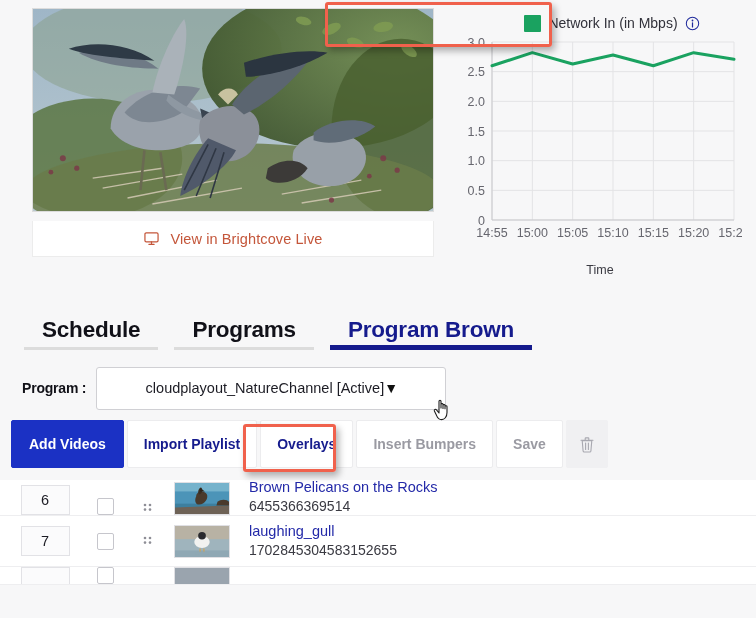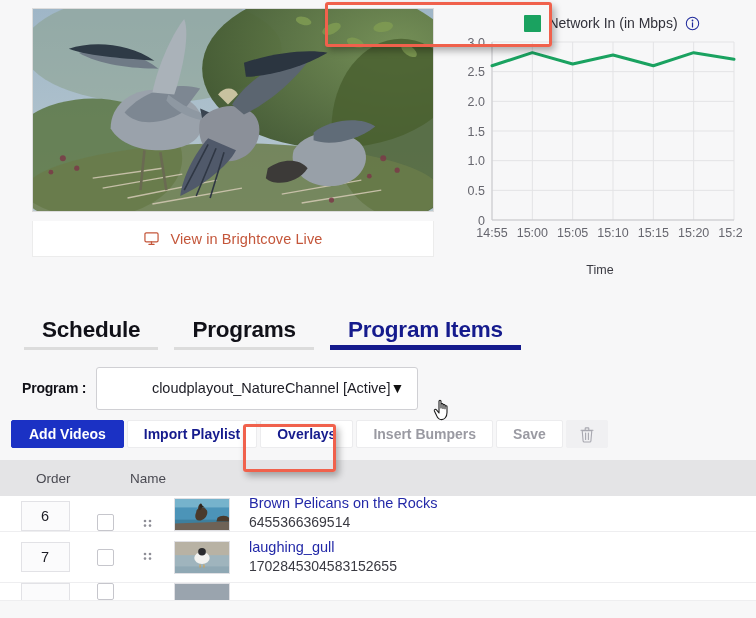--- a/index.html
+++ b/index.html
@@ -79,34 +79,34 @@
   }
   #annot-tab { left: 325px; top: 2px; width: 227px; height: 45px; }
   #annot-overlays { left: 243px; top: 424px; width: 93px; height: 48px; }
 
   
   .program-row {
     display: flex; align-items: center; padding-left: 22px; margin-top: 16px; height: 44px;
   }
   .program-label { font-size: 14px; font-weight: bold; color: #111118; letter-spacing: -.2px; }
   .program-select {
-    margin-left: 10px; width: 322px; height: 43px;
+    margin-left: 10px; width: 350px; height: 43px;
     background: #fff; border: 1px solid #d0d0d4; border-radius: 3px;
-    display: flex; align-items: center; justify-content: flex-end;
+    display: flex; align-items: center; justify-content: center;
     padding: 0 13px 0 14px; position: relative;
   }
   .program-select .val { font-size: 14.5px; color: #1c1c24; }
   .caret { font-size: 14px; color: #111; line-height: 1; }
 
   .cursor-hand { position: absolute; left: 432px; top: 396px; pointer-events: none; }
 
   
   .toolbar { display: flex; align-items: center; padding-left: 11px; margin-top: 10px; gap: 3px; }
   .btn {
-    height: 28px; display: flex; align-items: center; justify-content: center;
+    height: 48px; display: flex; align-items: center; justify-content: center;
     font-size: 14px; font-weight: bold; border-radius: 2px; padding: 0 16px;
     background: #fff; border: 1px solid #ececee; color: #151b8d; white-space: nowrap;
   }
   .btn.primary { background: #1b31c4; border-color: #1b31c4; color: #fff; padding: 0 17px; }
   .btn.disabled { color: #9a9aa2; }
   .btn.icon-btn { background: #f0f0f2; border-color: #f0f0f2; padding: 0 12px; }
 
   
   .table { margin-top: 12px; background: #fff; }
   .thead {
@@ -281,21 +281,21 @@
 <div class="tabs-row">
   <div class="tab">
     <span>Schedule</span>
     <span class="rule"></span>
   </div>
   <div class="tab">
     <span>Programs</span>
     <span class="rule"></span>
   </div>
   <div class="tab active">
-    <span>Program Items</span>
+    <span>Program Brown</span>
     <span class="rule"></span>
   </div>
 </div>
 
 <div class="annot-box" id="annot-tab"></div>
 <div class="annot-box" id="annot-overlays"></div>
 
 <div class="program-row">
   <span class="program-label">Program :</span>
   <div class="program-select">
@@ -331,24 +331,20 @@
       <path d="M3.2 4.6 L12.8 4.6 L11.9 15 C11.85 15.6 11.4 16 10.8 16 L5.2 16
                C4.6 16 4.15 15.6 4.1 15 Z" fill="none" stroke="#a8a8b0" stroke-width="1.1"></path>
       <path d="M2 4.3 L14 4.3 M6.2 4.3 L6.2 2.6 C6.2 2.2 6.5 1.9 6.9 1.9 L9.1 1.9
                C9.5 1.9 9.8 2.2 9.8 2.6 L9.8 4.3" fill="none" stroke="#a8a8b0" stroke-width="1.1" stroke-linecap="round"></path>
       <path d="M6.6 7 L6.6 13.4 M9.4 7 L9.4 13.4" stroke="#a8a8b0" stroke-width="1.1" stroke-linecap="round"></path>
     </svg>
   </div>
 </div>
 
 <div class="table">
-  <div class="thead">
-    <div class="th-order">Order</div>
-    <div class="th-name">Name</div>
-  </div>
 
   <div class="trow clipped">
     <div class="cell-order">
       <div class="order-box">6</div>
     </div>
     <div class="cell-check">
       <div class="chkbox"></div>
     </div>
     <div class="cell-drag">
       <svg width="9" height="14" viewBox="0 0 9 14">

